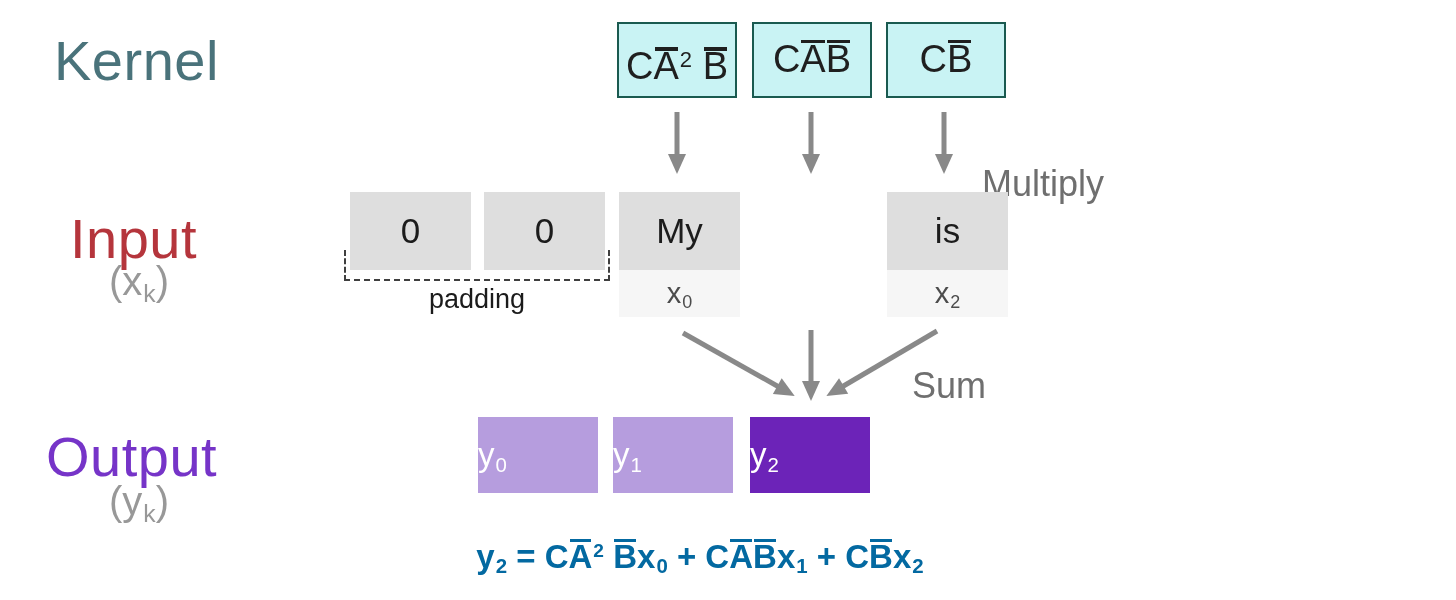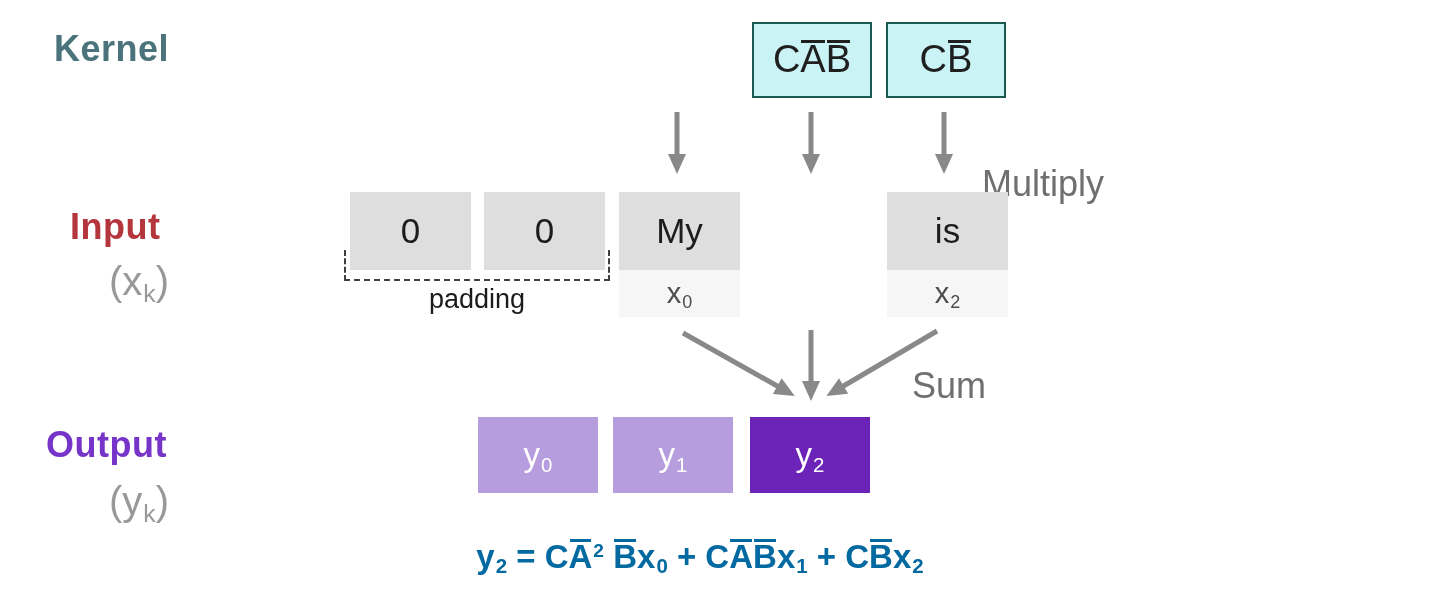--- a/index.html
+++ b/index.html
@@ -4,21 +4,21 @@
 <style>
   html,body{margin:0;padding:0;background:#ffffff;}
   .canvas{
     position:relative;
     width:1456px;height:600px;
     background:#ffffff;
     font-family:"Liberation Sans", sans-serif;
     overflow:hidden;
   }
   
-  .biglabel{position:absolute;font-weight:700;font-size:36px;letter-spacing:0.5px;}
+  .biglabel{position:absolute;font-weight:400;font-size:56px;letter-spacing:0.5px;}
   .kernel-label{left:54px;top:28px;color:var(--kernel-label);}
   .input-label{left:70px;top:206px;color:var(--input-label);}
   .output-label{left:46px;top:424px;color:var(--output-label);}
   .sublabel{
     position:absolute;left:39px;width:200px;text-align:center;
     font-size:40px;color:var(--sub-label-gray);line-height:38px;
   }
   .input-sublabel{top:262px;}
   .output-sublabel{top:482px;}
 
@@ -41,21 +41,21 @@
     border-left:2px dashed #3f3f3f;border-right:2px dashed #3f3f3f;border-bottom:2px dashed #3f3f3f;
   }
   .pad-label{
     position:absolute;left:344px;top:283px;width:266px;text-align:center;
     font-size:27px;color:#1b1b1b;line-height:32px;
   }
 
   
   .obox{
     position:absolute;top:417px;width:120px;height:76px;
-    text-align:center;font-size:33px;font-weight:500;line-height:76px;color:#ffffff;
+    text-align:left;font-size:33px;font-weight:500;line-height:76px;color:#ffffff;
   }
   .obox.light{background:var(--output-light);}
   .obox.highlight{background:var(--output-highlight);}
 
   
   .annot{position:absolute;font-size:36px;color:var(--annotation-gray);line-height:44px;}
   .multiply-label{left:982px;top:122px;margin-top:40px;}
   .sum-label{left:912px;top:364px;}
 
   
@@ -81,20 +81,21 @@
 <body>
 
 <div class="canvas">
 
   <div class="biglabel kernel-label">Kernel</div>
   <div class="biglabel input-label">Input</div>
   <div class="sublabel input-sublabel mathrow"><span>(x</span><sub>k</sub><span>)</span></div>
   <div class="biglabel output-label">Output</div>
   <div class="sublabel output-sublabel mathrow"><span>(y</span><sub>k</sub><span>)</span></div>
 
+  <div class="kbox mathrow" style="left:617px"><span>C</span><span class="ov">A</span><sup>2</sup><span> </span><span class="ov">B</span></div>
   <div class="kbox mathrow" style="left:886px"><span>C</span><span class="ov">B</span></div>
   <div class="kbox mathrow" style="left:752px"><span>C</span><span class="ov">A</span><span class="ov">B</span></div>
 
   <svg class="arrows" width="1456" height="600" viewBox="0 0 1456 600">
     <defs>
       <marker id="ah" markerUnits="userSpaceOnUse" markerWidth="26" markerHeight="26" refX="13" refY="13" orient="auto">
         <path d="M3,4 L23,13 L3,22 Z" fill="#898989"></path>
       </marker>
     </defs>
     <line x1="677" y1="112" x2="677" y2="164" stroke="#898989" stroke-width="5" marker-end="url(#ah)"></line>

